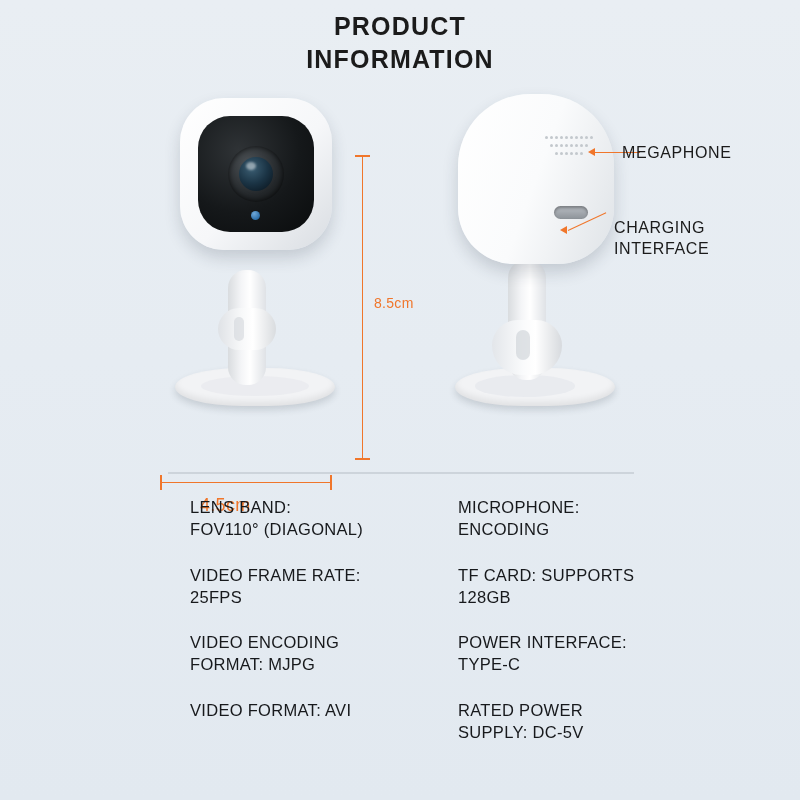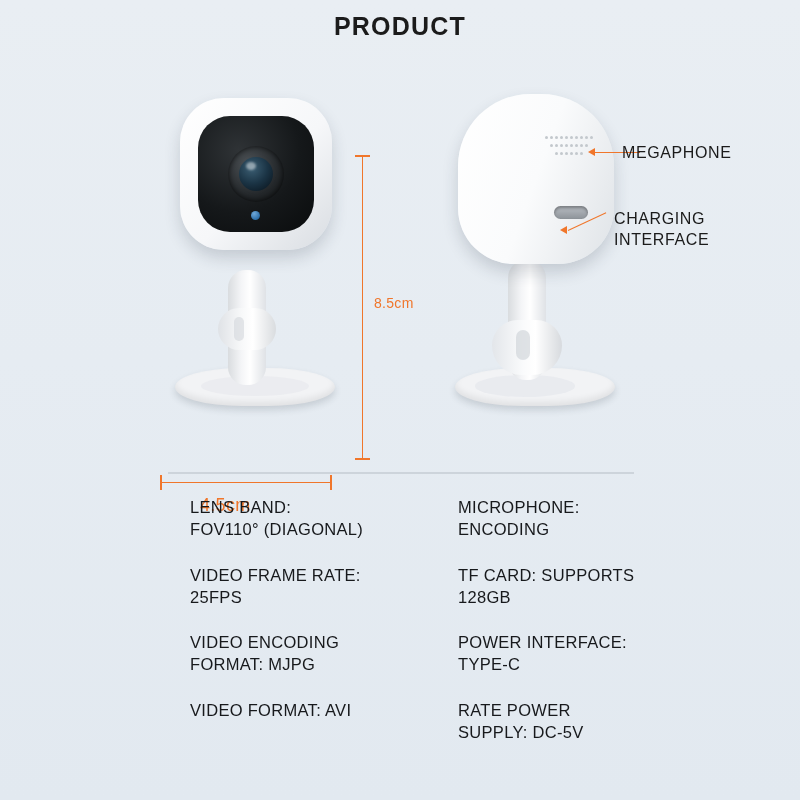--- a/index.html
+++ b/index.html
@@ -355,20 +355,21 @@
     letter-spacing: .3px;
   }
 </style>
 </head>
 <body>
 
 <div class="page">
 
   <div class="title">
     <span class="l1">PRODUCT</span>
+    <span class="l2">INFORMATION</span>
   </div>
 
   <div class="product-area">
 
     <div class="front-cam">
       <div class="f-base"></div>
       <div class="f-neck"></div>
       <div class="f-knuckle"></div>
       <div class="f-body">
         <div class="f-screen">
@@ -420,21 +421,21 @@
 
     <div class="dim-h"></div>
     <div class="dim-h-label">4.5cm</div>
 
     <div class="callout-line" style="left:595px; top:82px; width:45px;"></div>
     <div class="callout-arrow" style="left:588px; top:78px;"></div>
     <div class="callout-label" style="left:622px; top:73px;">MEGAPHONE</div>
 
     <div class="callout-line" style="left:568px; top:160px; width:42px; transform:rotate(-25deg); transform-origin:left center;"></div>
     <div class="callout-arrow" style="left:560px; top:156px;"></div>
-    <div class="callout-label" style="left:614px; top:139px;">
+    <div class="callout-label" style="left:614px; top:148px;">
       <span>CHARGING</span><br>
       <span>INTERFACE</span>
     </div>
   </div>
 
   <div class="divider"></div>
 
   <div class="specs">
     <div class="spec-item">
       <span>LENS BAND:</span><br>
@@ -461,18 +462,18 @@
 
     <div class="spec-item">
       <span>POWER INTERFACE:</span><br>
       <span>TYPE-C</span>
     </div>
 
     <div class="spec-item">
       <span>VIDEO FORMAT: AVI</span>
     </div>
     <div class="spec-item">
-      <span>RATE POWER</span><br>
+      <span>RATED POWER</span><br>
       <span>SUPPLY: DC-5V</span>
     </div>
   </div>
 
 </div>
 
 </body></html>

